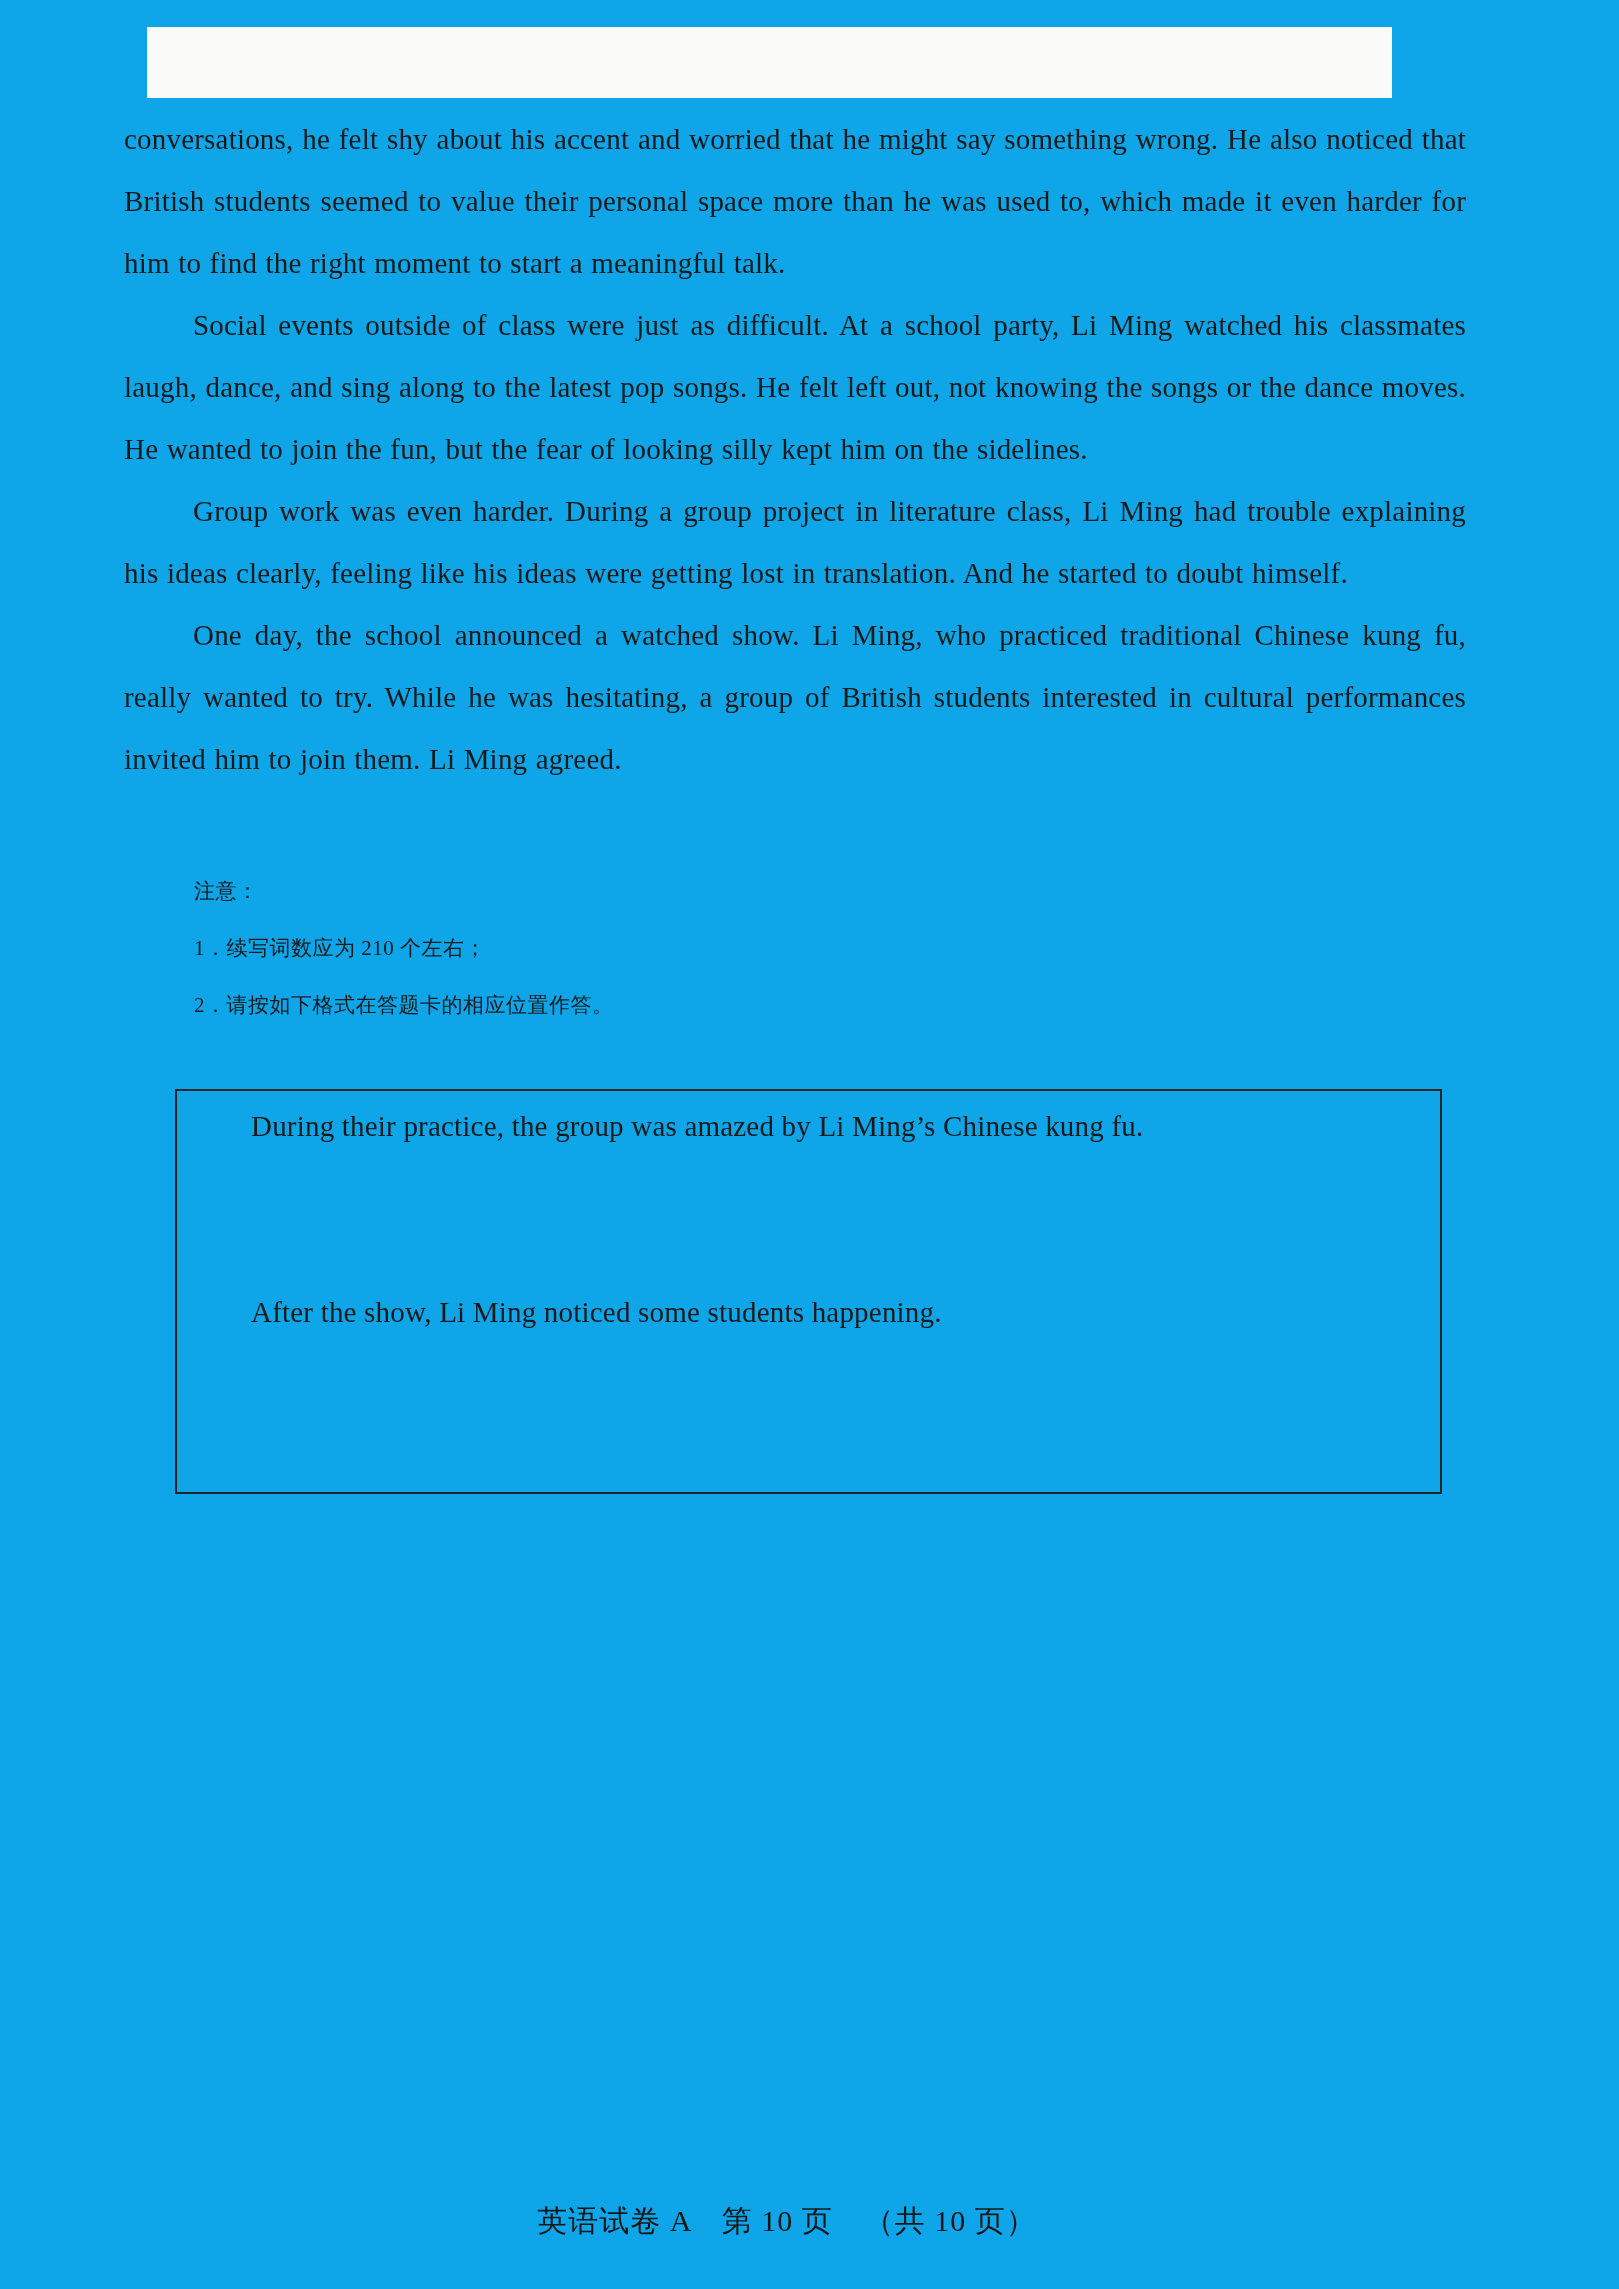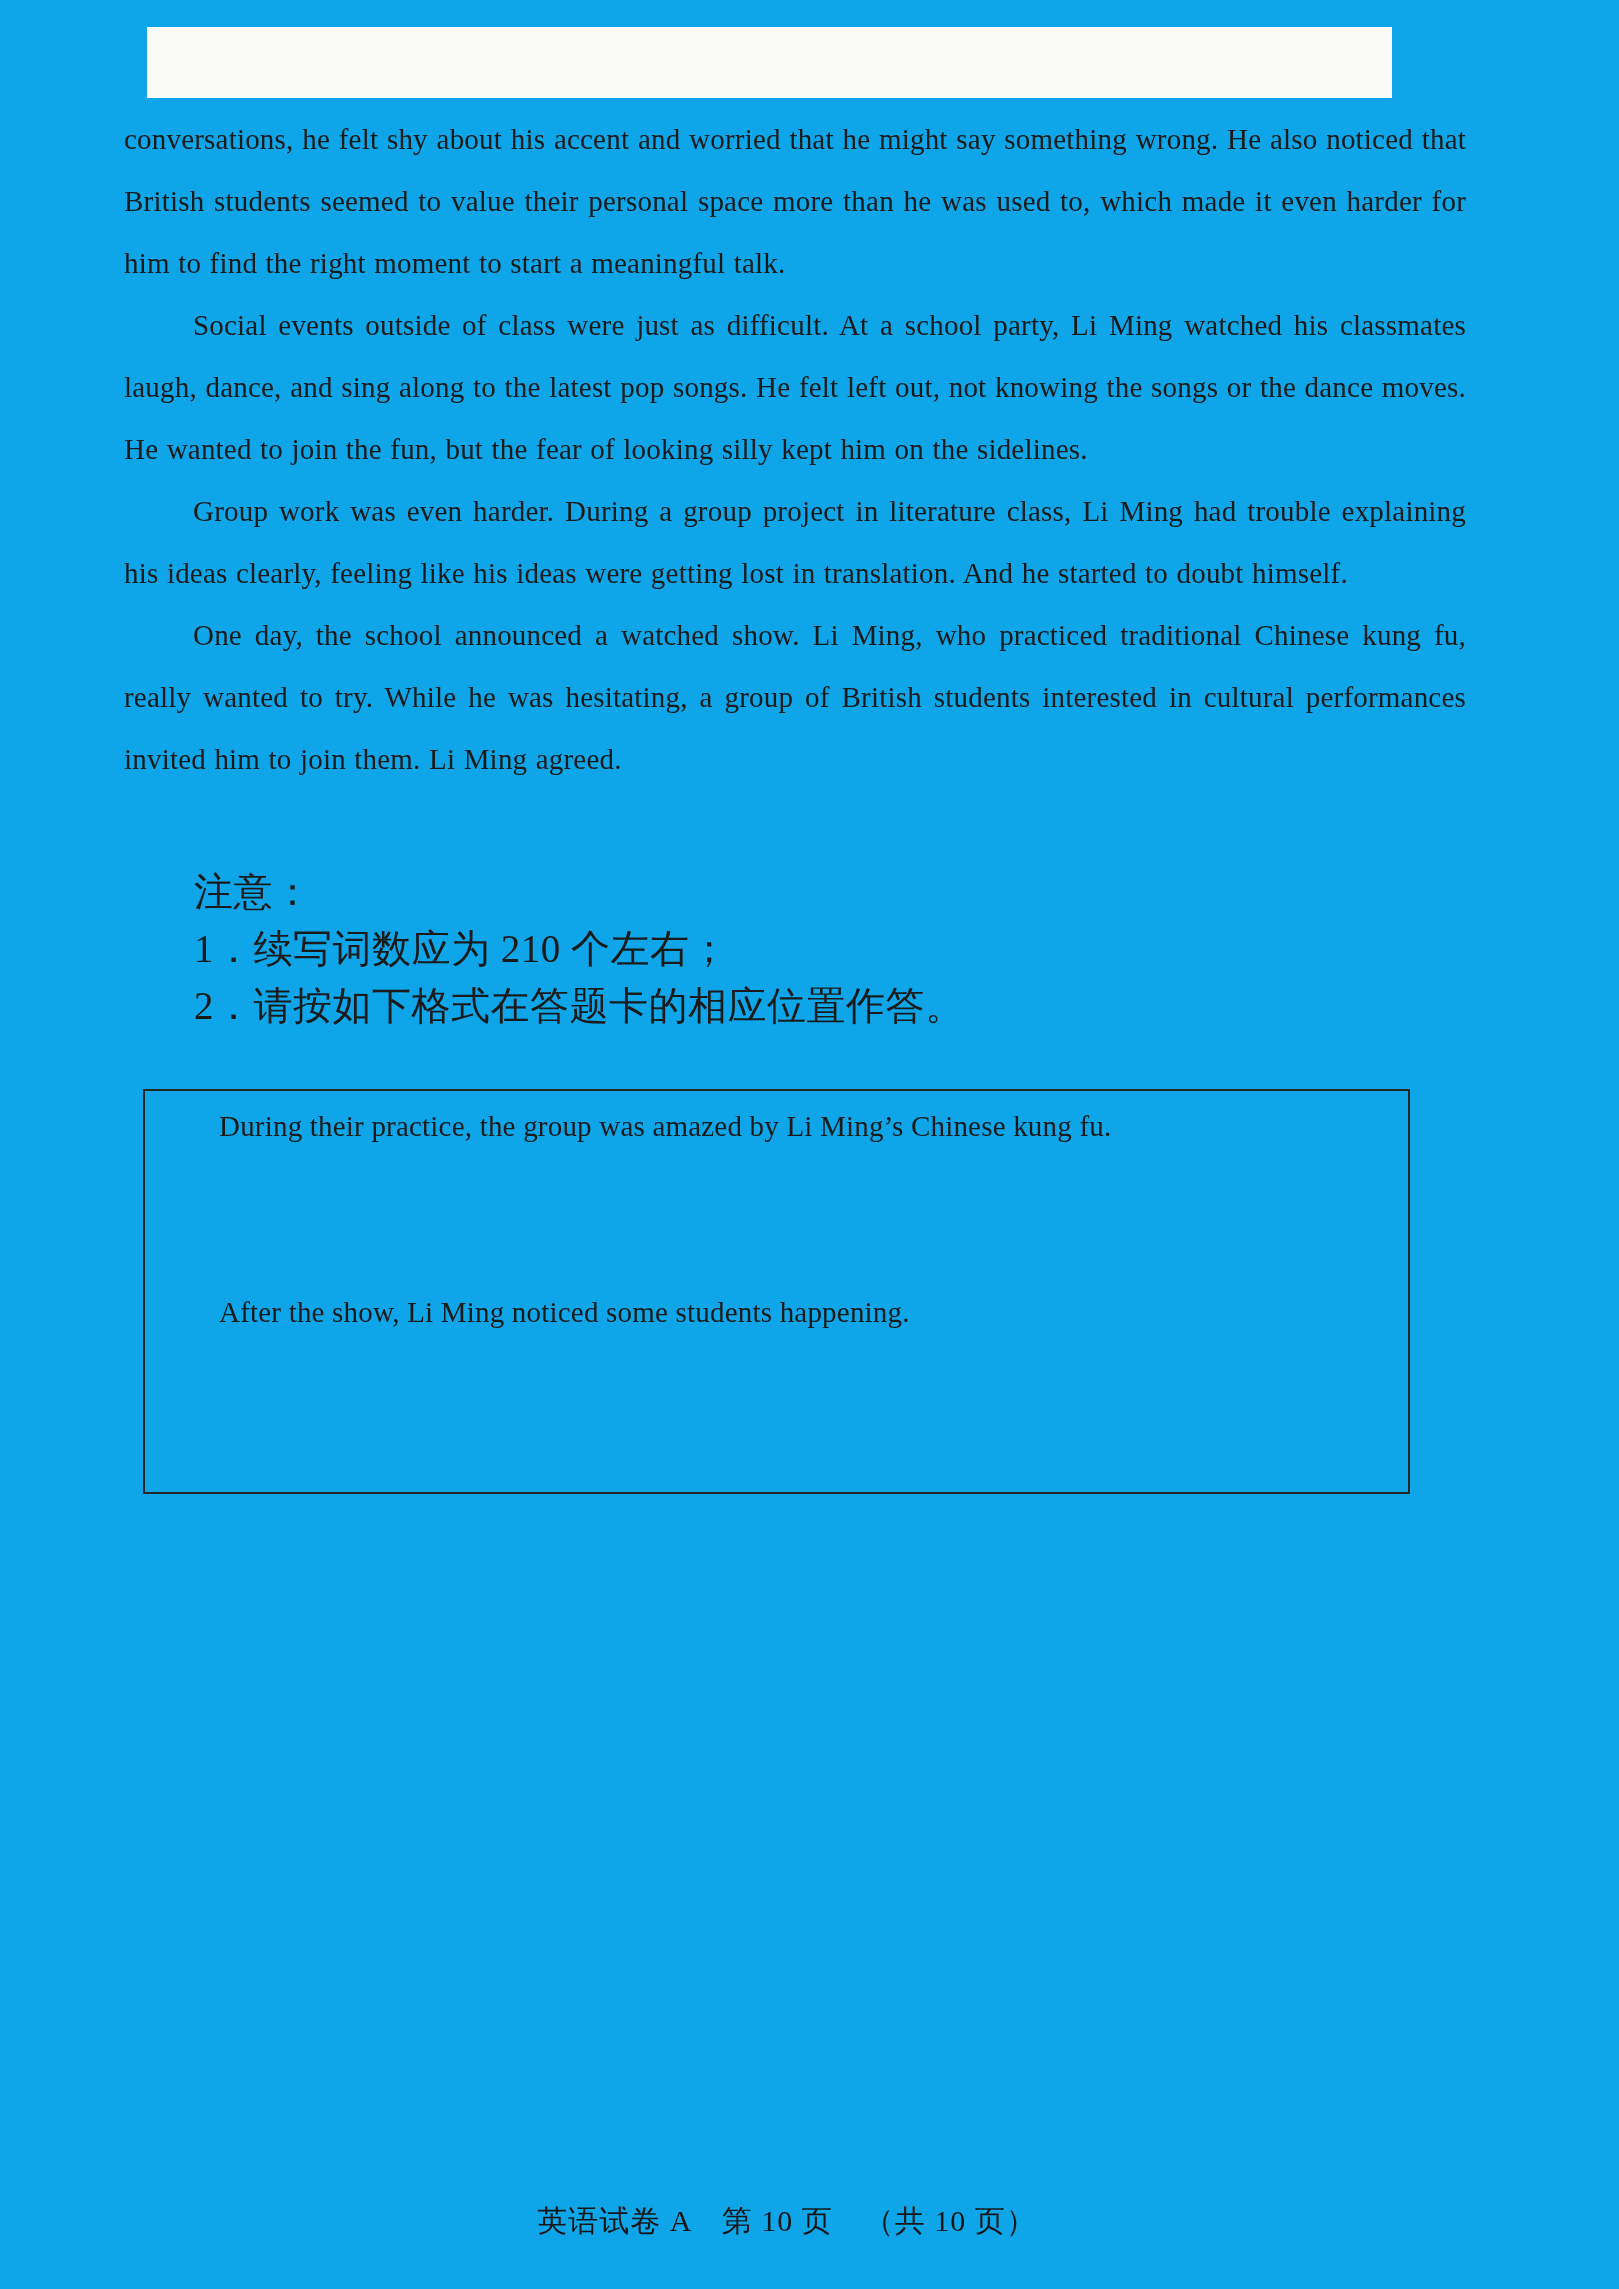--- a/index.html
+++ b/index.html
@@ -38,32 +38,32 @@
     line-height: 62px;
     text-align: justify;
     letter-spacing: 0.2px;
     word-spacing: 1px;
   }
   p.para.indent { text-indent: 69px; }
 
   .notes {
     margin-top: 73px;
     padding-left: 70px;
-    font-size: 39px;
+    font-size: 21px;
   }
   .notes p {
     margin: 0;
     line-height: 57px;
     letter-spacing: 0.5px;
   }
 
   .answer-box {
     box-sizing: border-box;
     margin-top: 55px;
-    margin-left: 19px;
+    margin-left: 51px;
     width: 1267px;
     height: 405px;
     border: 2.9px solid #262626;
     padding: 12.7px 29px 0 74px;
   }
   .answer-box p.prompt {
     margin: 0;
     font-size: 29px;
     line-height: 44px;
     letter-spacing: 0.2px;

